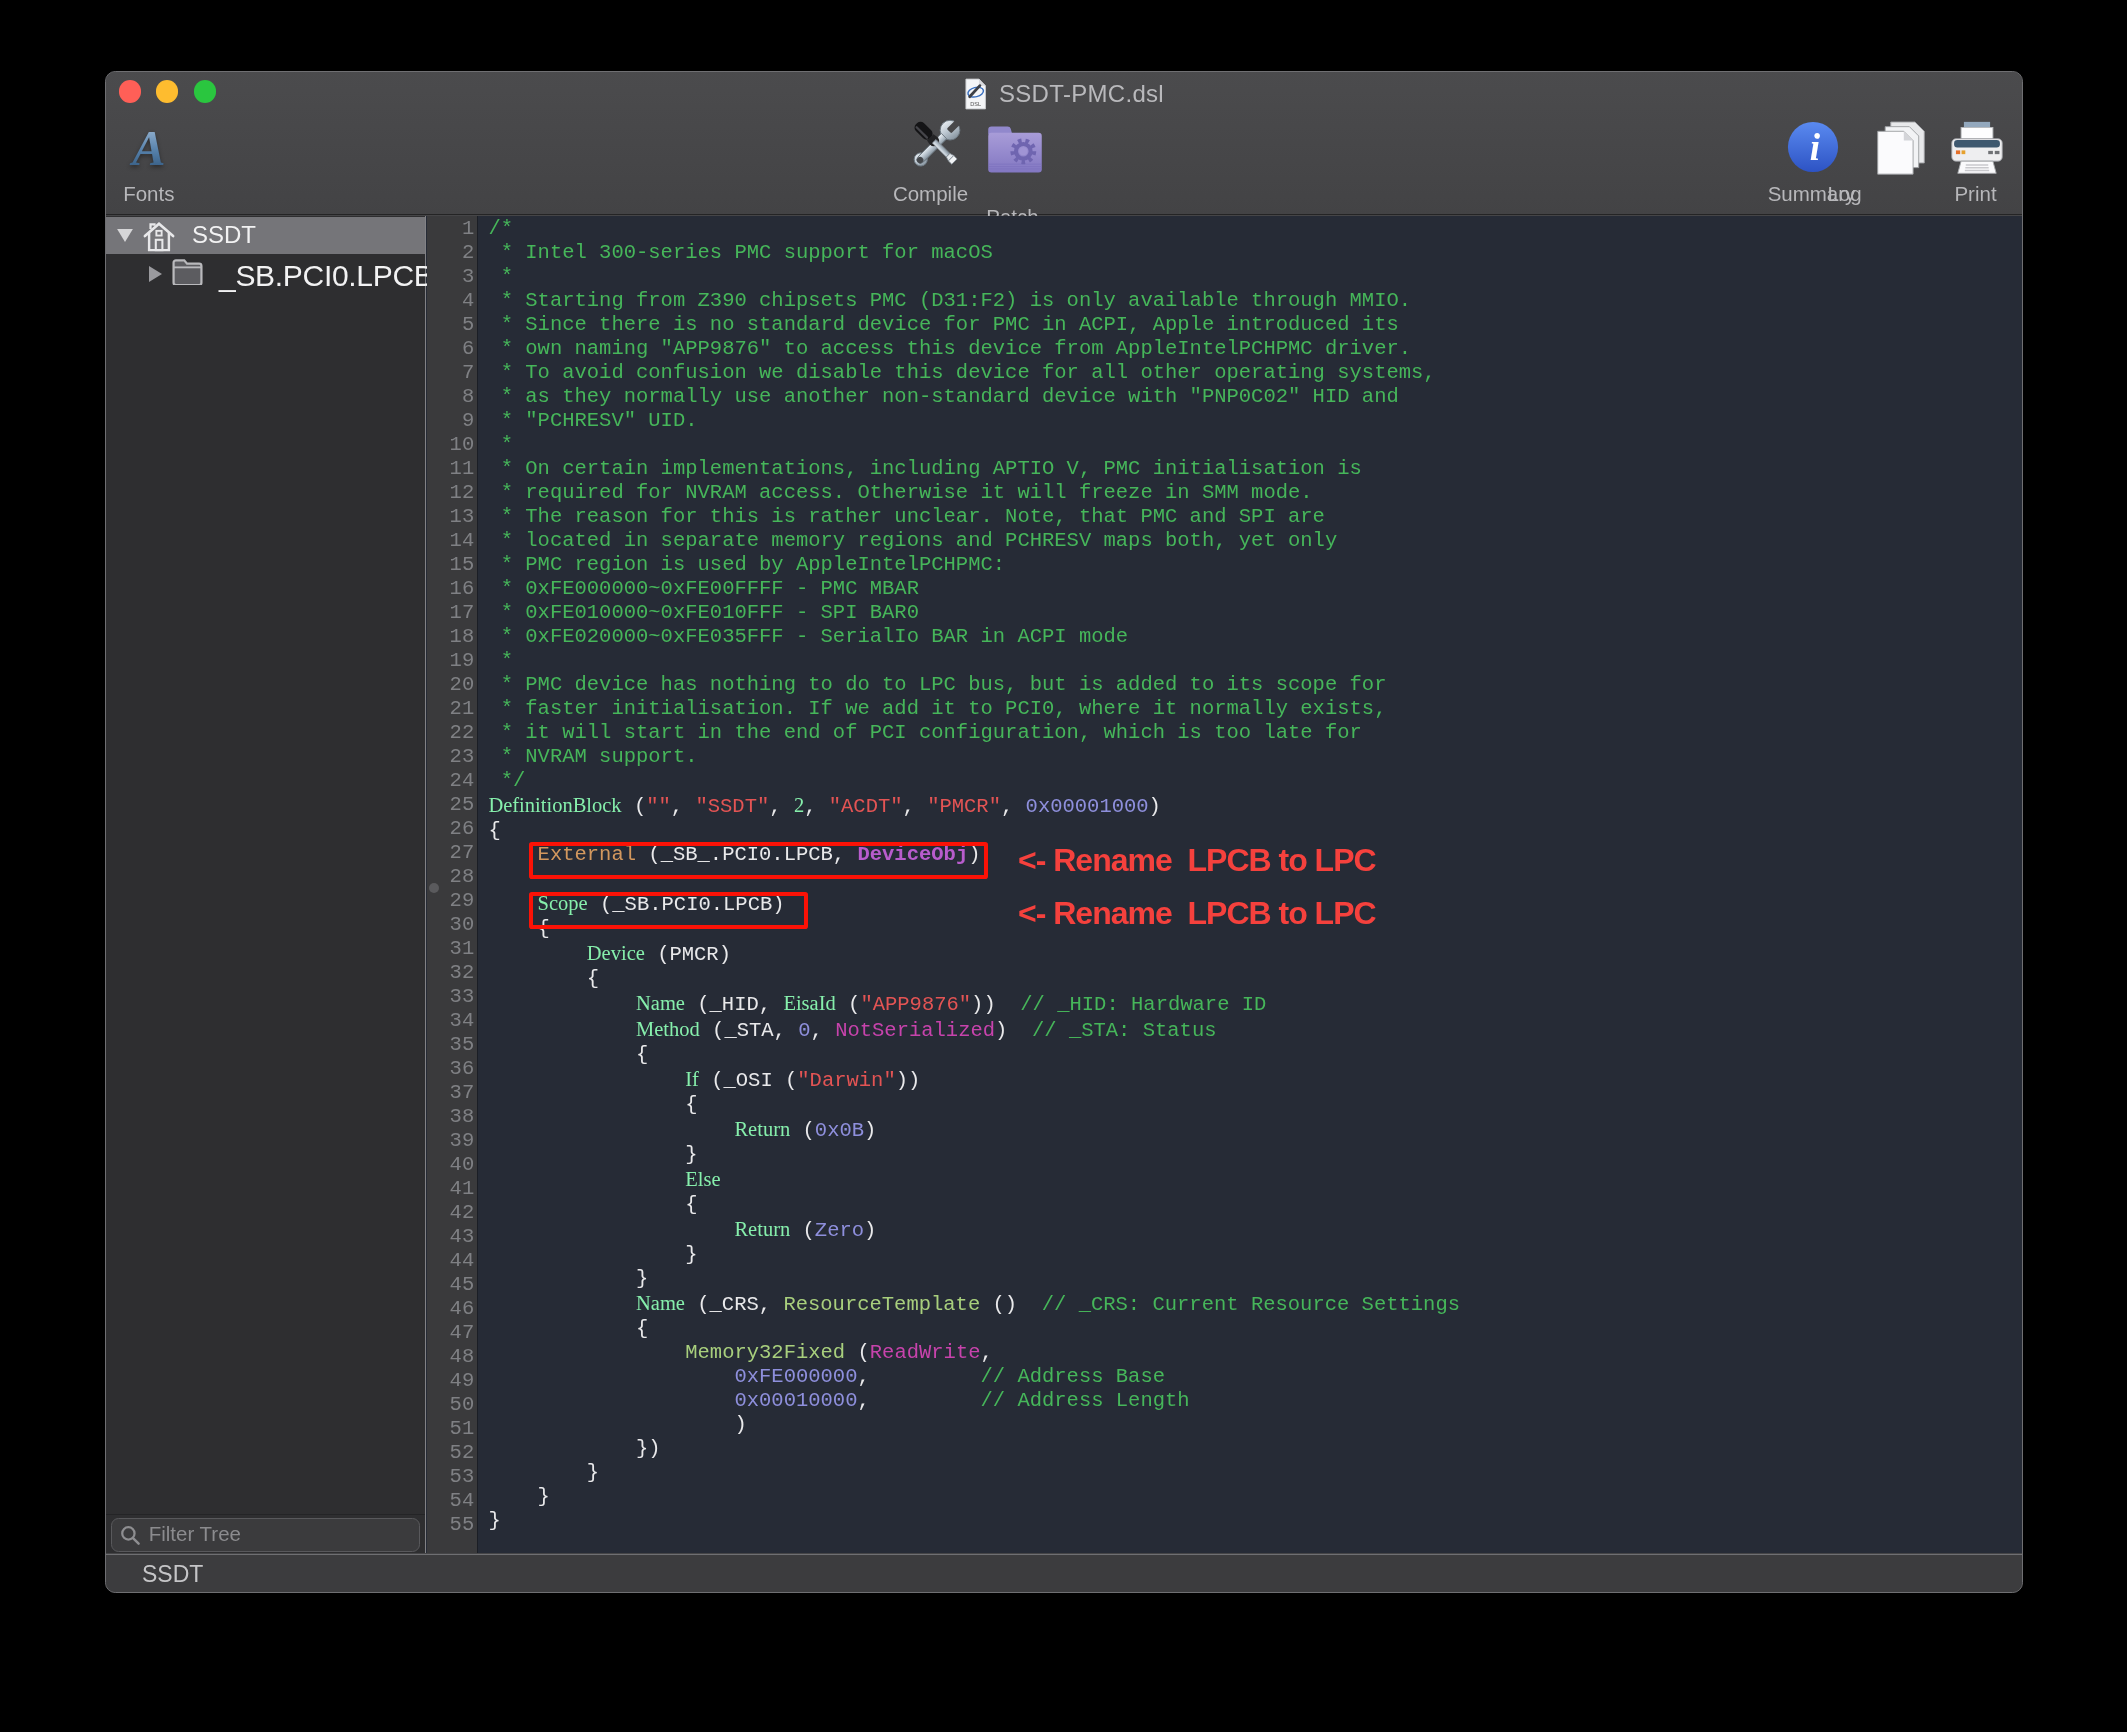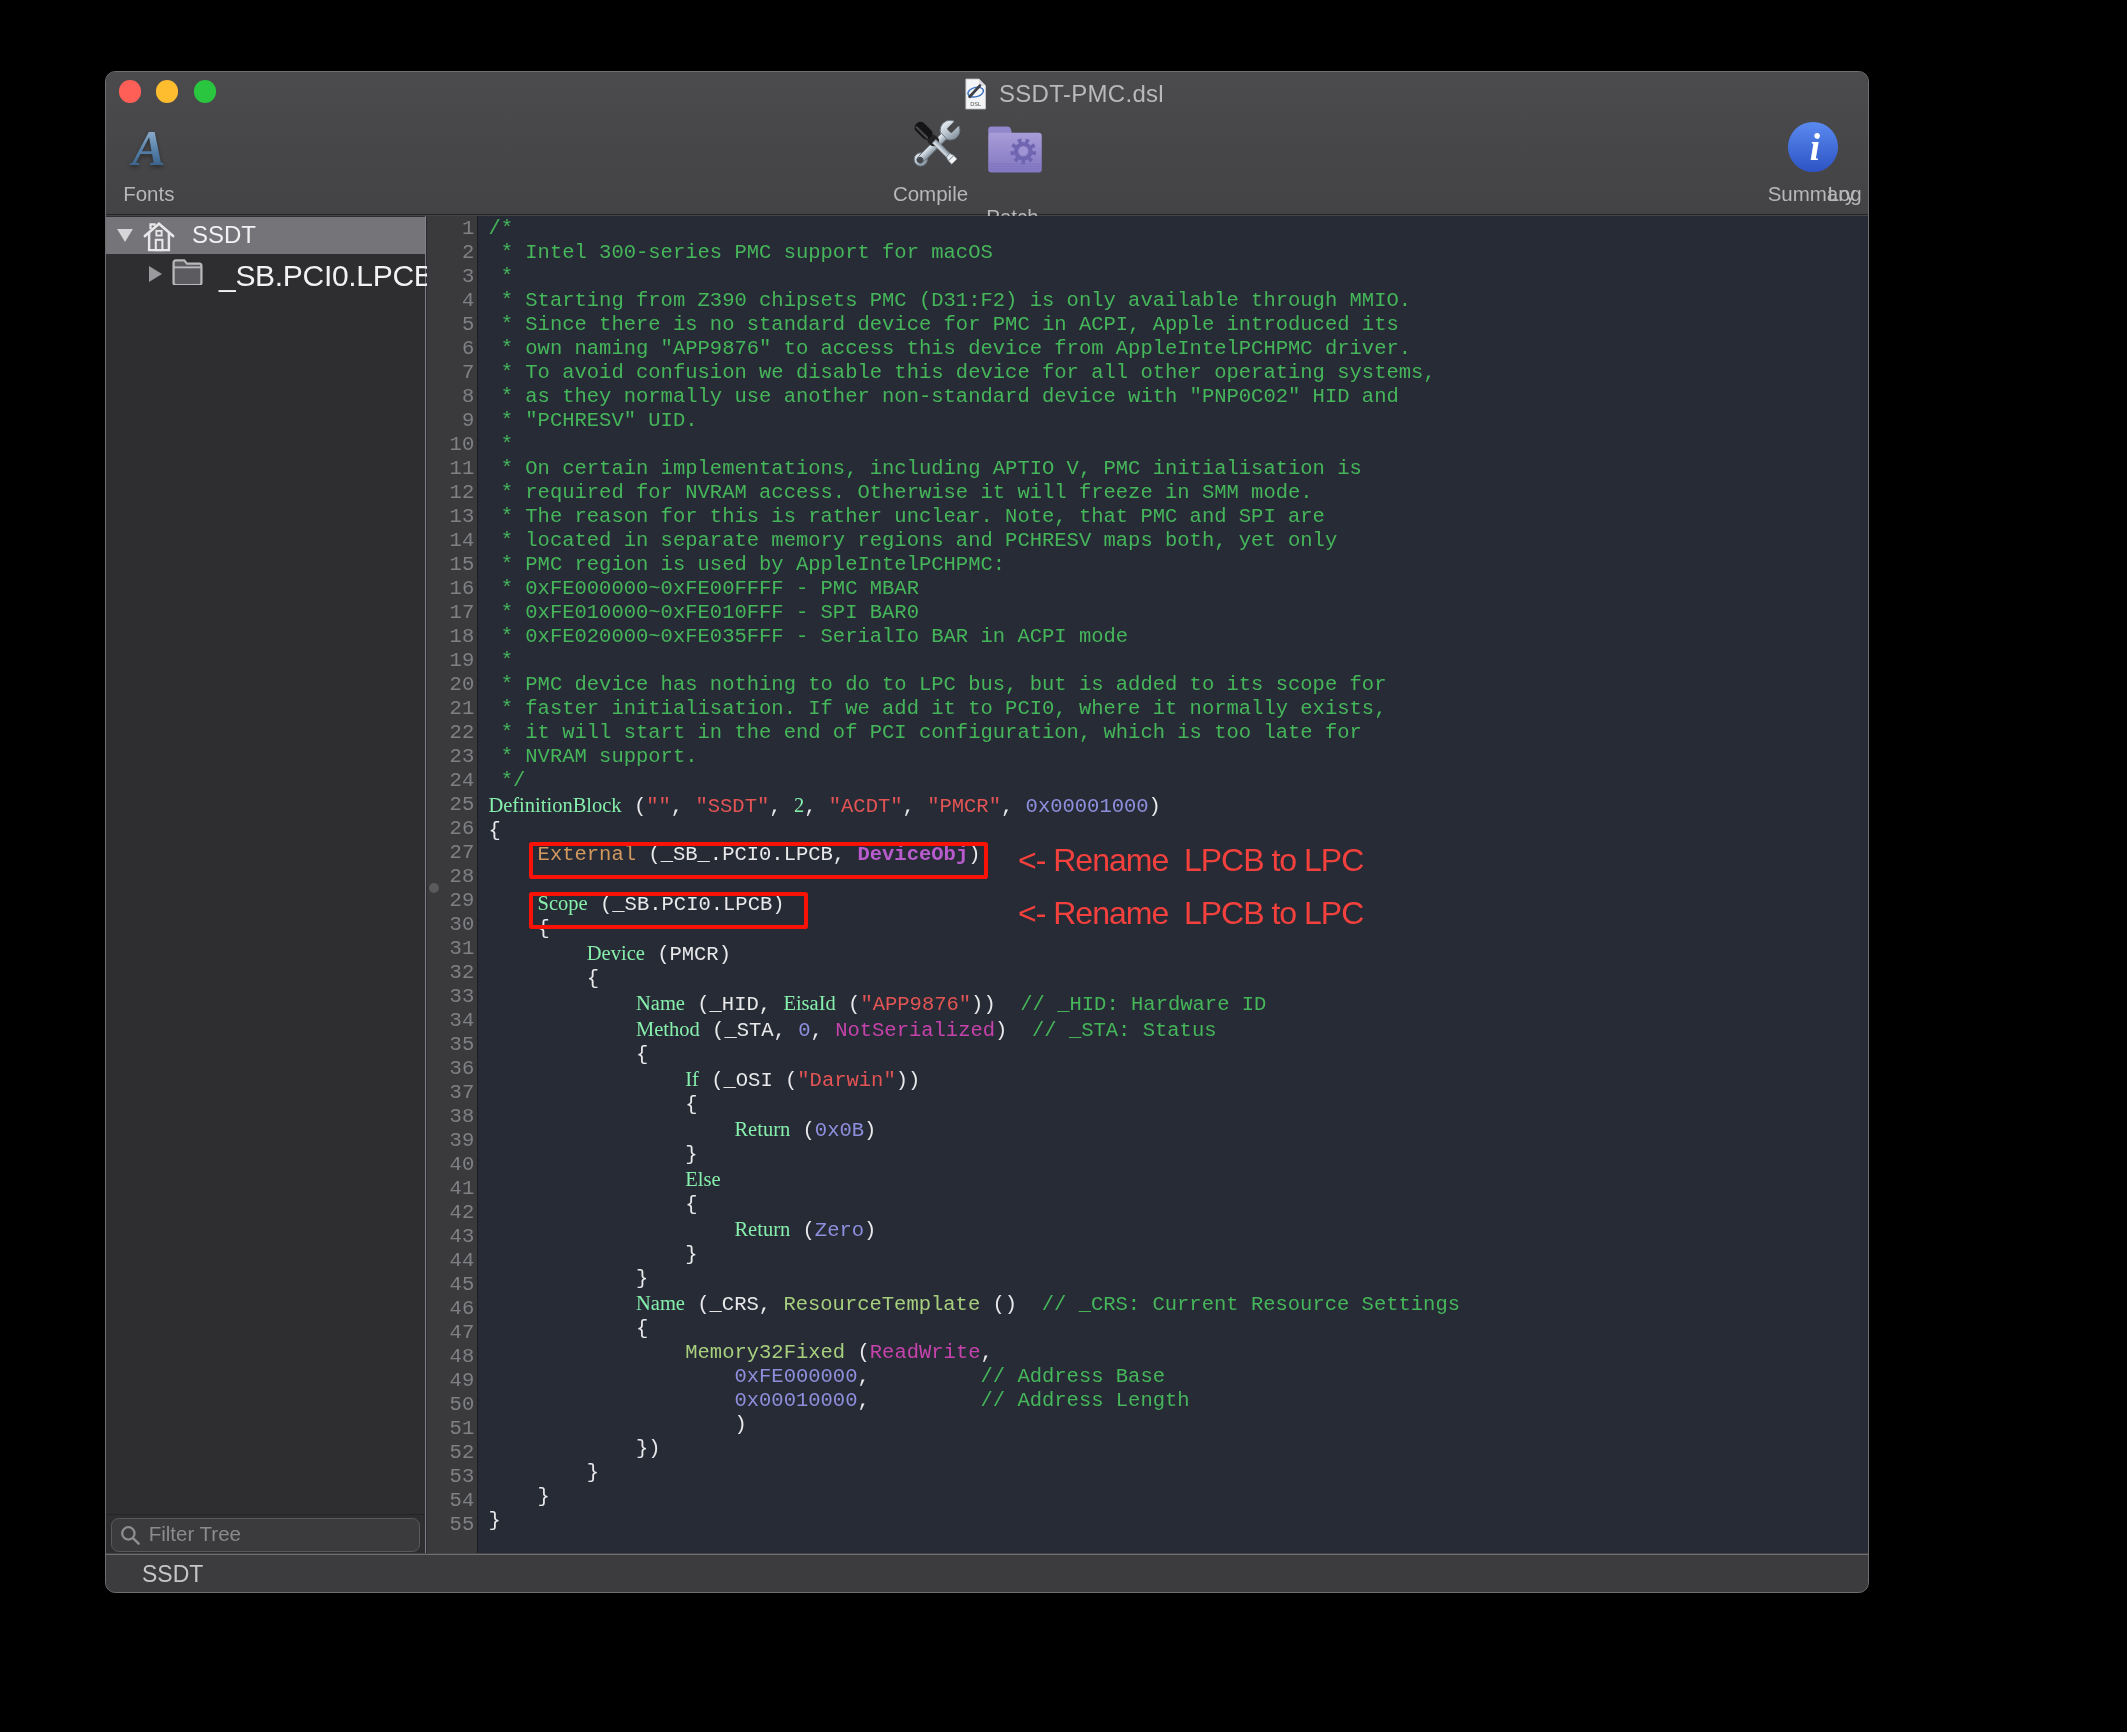--- a/index.html
+++ b/index.html
@@ -1,17 +1,17 @@
 <!DOCTYPE html>
 <html style="font-size:15px"><head><meta charset="utf-8">
 <style>
   * { margin:0; padding:0; box-sizing:border-box; }
   html,body { width:2127px; height:1732px; background:#000; overflow:hidden;
     font-family:"Liberation Sans", sans-serif; }
-  .win { position:absolute; left:105px; top:71px; width:1764px; height:1522px;
+  .win { position:absolute; left:105px; top:71px; width:1918px; height:1522px;
     border-radius:10.3px; background:#454547; border:0.9px solid #6f6f72; overflow:hidden; }
   
   .chrome { position:absolute; left:0; top:0; right:0; height:143px;
     background:linear-gradient(#4b4b4d,#434345); border-bottom:1.4px solid #242425; }
   .tl { position:absolute; top:8.4px; width:22.4px; height:22.4px; border-radius:50%; }
   .tl.r { left:13px;  background:#ff5f57; }
   .tl.y { left:50px;  background:#febc2f; }
   .tl.g { left:88px;  background:#2ac63f; }
   .title { position:absolute; top:6.5px; left:893px; line-height:30px; font-size:24px; color:#b9b9bc;
     letter-spacing:0.3px; }
@@ -34,21 +34,21 @@
     font:20.5px/24px "Liberation Mono", monospace; white-space:pre; }
   .dot { position:absolute; left:-49px; top:877px; width:10.3px; height:10.3px; border-radius:50%; background:#5a5a5d; }
   .code { position:absolute; left:374px; top:0; right:0; bottom:0; background:#262b36; }
   pre.src { position:absolute; left:8.4px; top:1.3px; font:20.5px/24px "Liberation Mono", monospace;
     color:#e9e9eb; white-space:pre; }
   pre.src i { font-style:normal; }
   i.c { color:#46b65a; } i.k { color:#86efac;font-family:Liberation Serif, serif; } i.s { color:#e35454; }
   i.p { color:#8e8fdc; } i.o { color:#d3985e; } i.m { color:#c743ac; } i.d { color:#b85ccd;font-weight:bold; }
   i.g { color:#a8cf7d; }
   .rbox { position:absolute; border:4.7px solid #fb1206; border-radius:2.8px; }
-  .annot { position:absolute; color:#f5413d; font-size:32px; letter-spacing:-1px; white-space:pre; }
+  .annot { position:absolute; color:#f5413d; font-size:32px; letter-spacing:-1px; white-space:pre;font-weight:bold; }
   
   .status { position:absolute; left:0; right:0; bottom:0; height:38px; background:#3c3c3e;
     border-top:0.9px solid #6f6f72; }
   .status span { position:absolute; left:36px; top:4.7px; line-height:28px; font-size:23px; color:#c5c5c7; }
 </style></head>
 <body>
 <div class="win">
   <div class="chrome">
     <div class="tl r"></div>
       <div class="tl y"></div>

